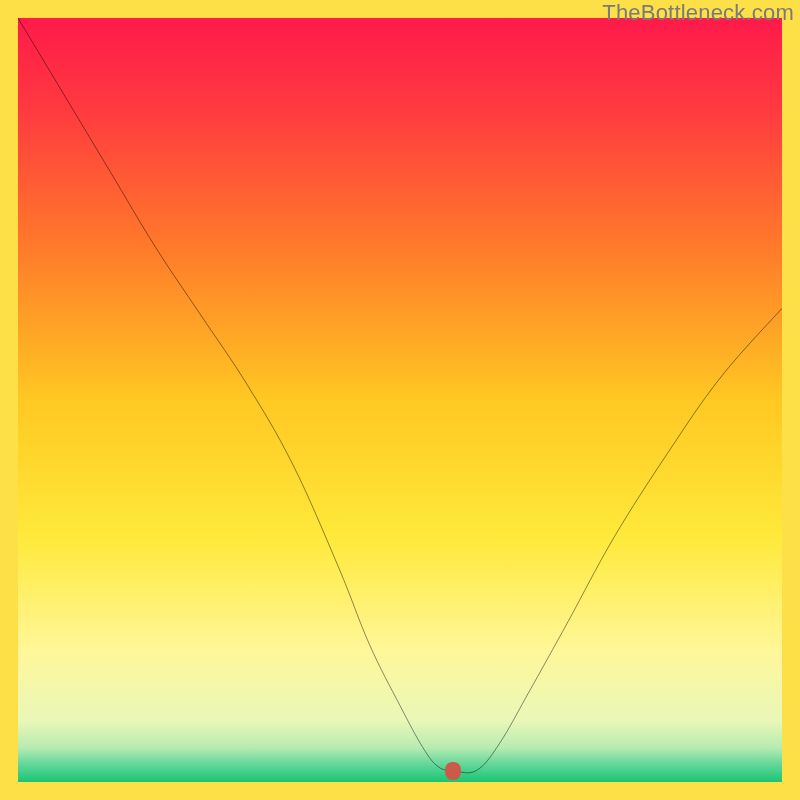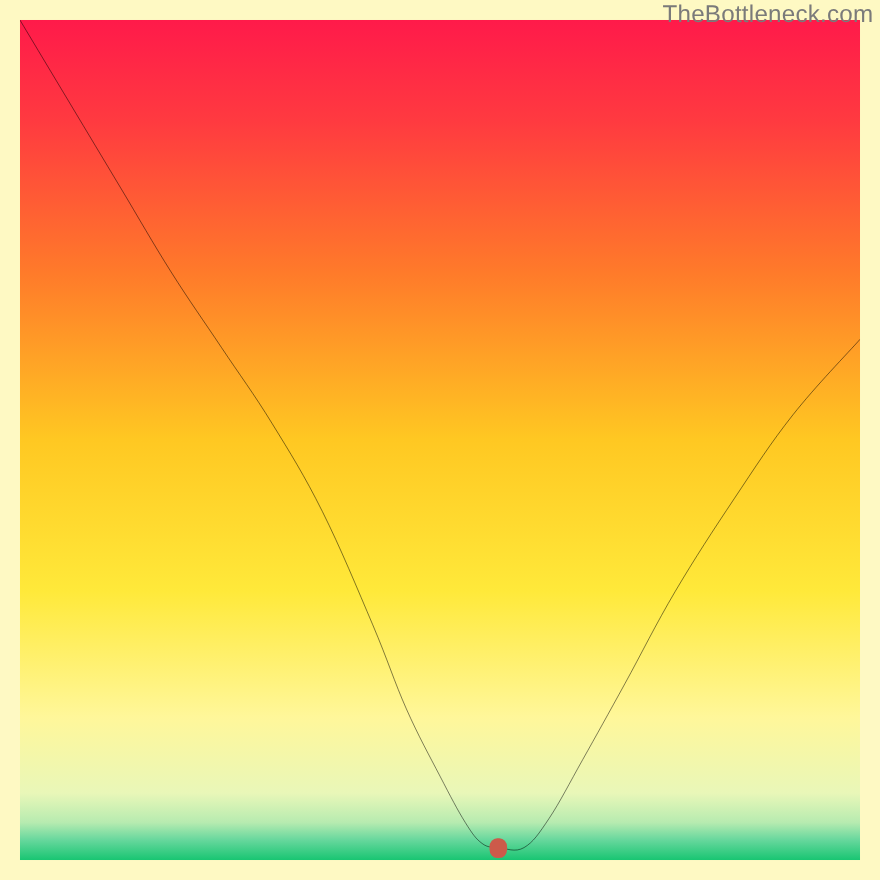--- a/index.html
+++ b/index.html
@@ -10,21 +10,21 @@
     background: #000;
     overflow: hidden;
     font-family: Arial, Helvetica, sans-serif;
   }
   .frame {
     position: absolute;
     left: 0;
     top: 0;
     width: 800px;
     height: 800px;
-    background: #fef9c3;
+    background: #fde047;
   }
   .plot-box {
     position: absolute;
     left: 18px;
     top: 18px;
     width: 764px;
     height: 764px;
     overflow: hidden;
   }
   .grad {

